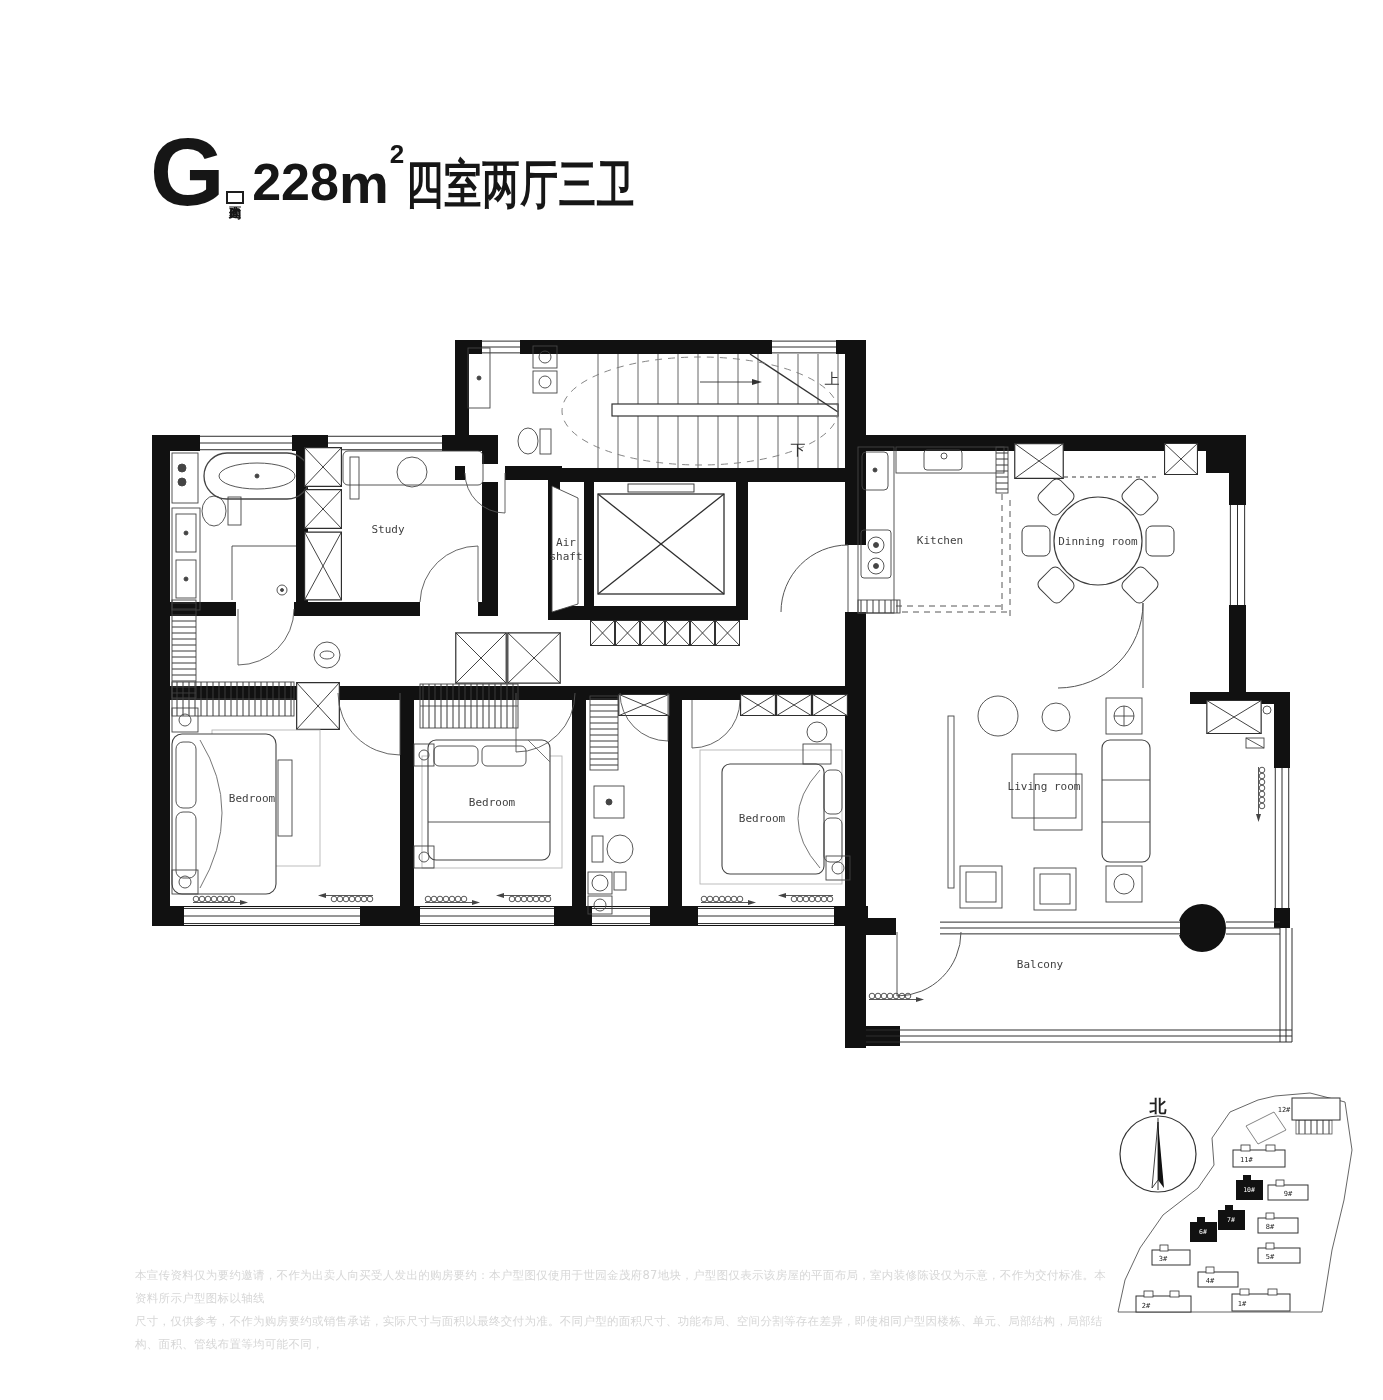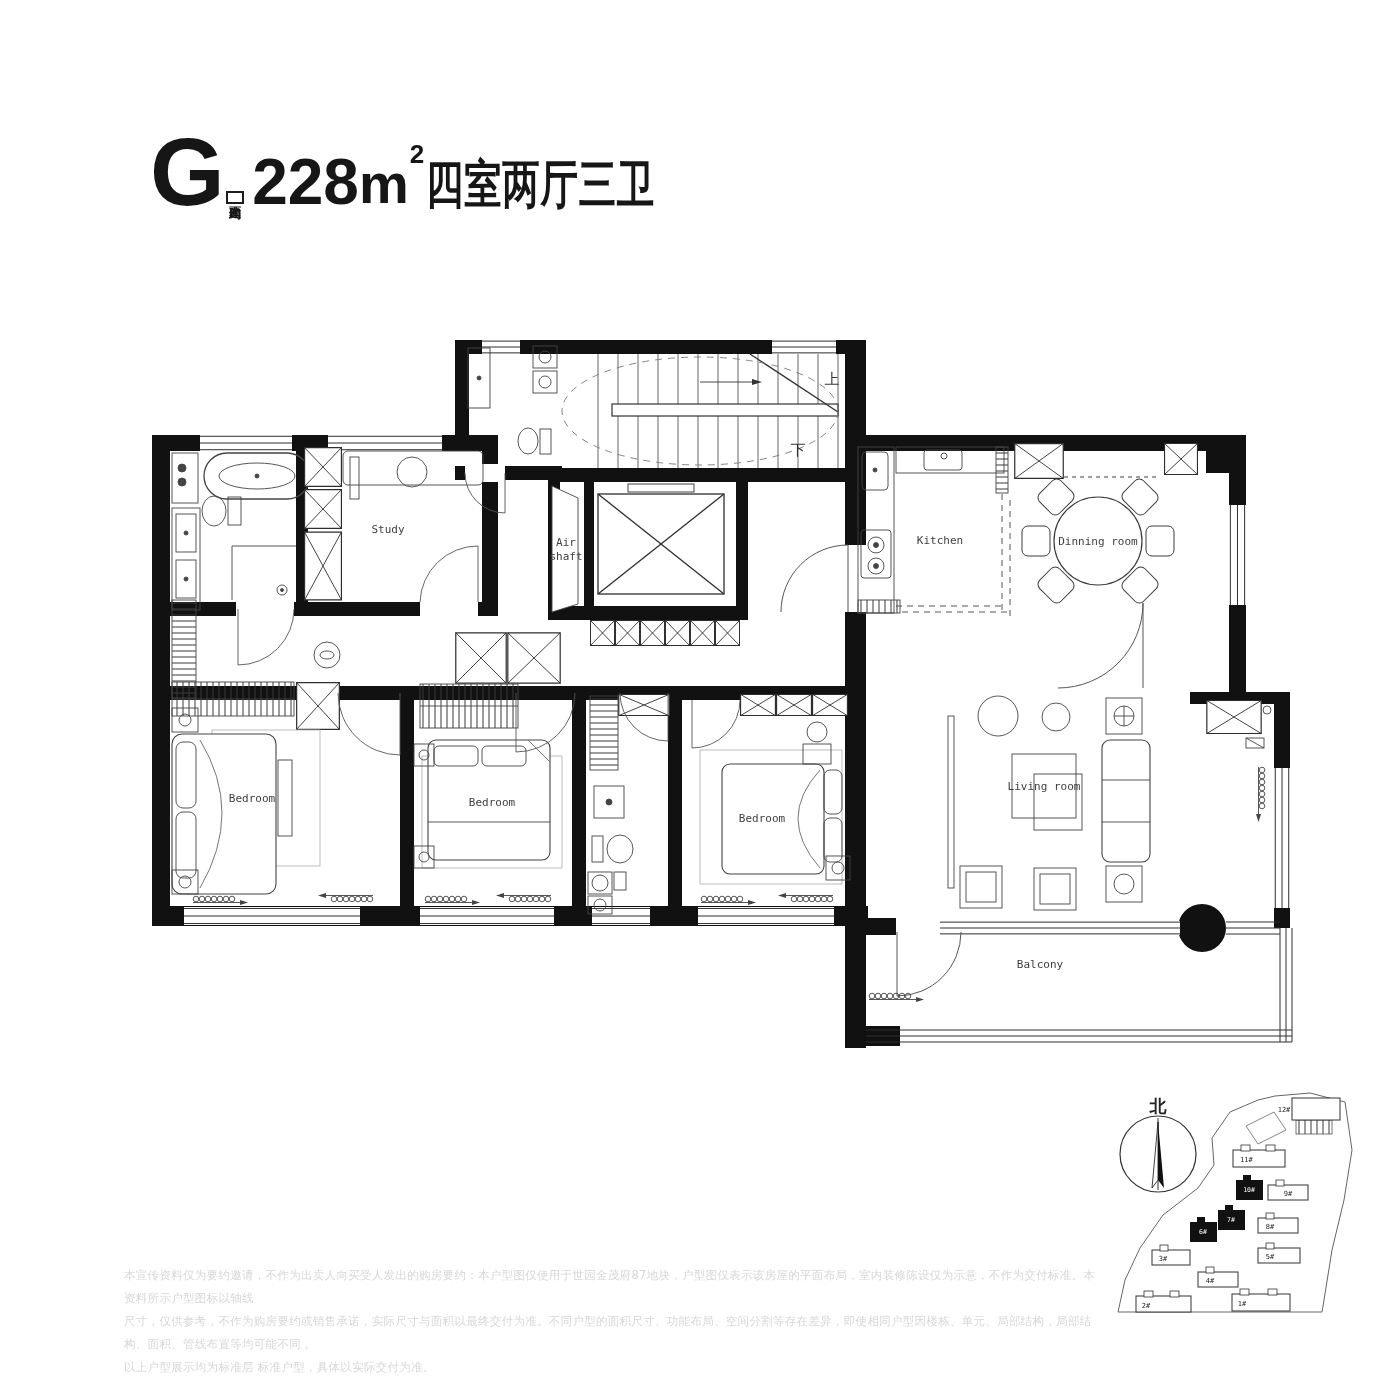--- a/index.html
+++ b/index.html
@@ -15,31 +15,31 @@
   }
   .hdr .g{
     font-size:96px;line-height:68px;font-weight:bold;letter-spacing:-2px;
   }
   .hdr .vbox{
     border:2px solid #1d1d1d;margin:0 8px 2px 3px;padding:3px 1px;
     font-size:12px;line-height:12.5px;font-weight:bold;
     writing-mode:vertical-rl;text-orientation:upright;letter-spacing:1px;
   }
   .hdr .num{
-    font-size:64px;line-height:48px;font-weight:bold;letter-spacing:0px;
+    font-size:52px;line-height:48px;font-weight:bold;letter-spacing:0px;
   }
   .hdr .unit{font-size:56px;line-height:44px;font-weight:bold;}
   .hdr .sup{font-size:26px;font-weight:bold;vertical-align:top;position:relative;top:-30px;margin-left:1px;}
   .hdr .rooms{
     font-size:52px;line-height:44px;font-weight:bold;
     transform:scaleX(.72);transform-origin:left bottom;margin-left:2px;letter-spacing:1px;
   }
   
   .disc{
-    position:absolute;left:124px;top:1264px;width:980px;
+    position:absolute;left:135px;top:1264px;width:980px;
     font-size:11.5px;line-height:23px;color:#d7d7d7;letter-spacing:.3px;
   }
   svg text{font-family:"DejaVu Sans Mono",monospace;}
   svg .rl{fill:#3f3f3f;font-size:11px;}
   svg .cjk{font-family:"DejaVu Sans",sans-serif;}
 </style>
 </head>
 <body>
 
 <div class="stage">
@@ -486,16 +486,15 @@
         <rect x="1268" y="1289" width="9" height="6" fill="#fff" stroke="#333" stroke-width="0.8"></rect>
         <text x="1242" y="1306" fill="#222" text-anchor="middle">1#</text>
       </g>
     </g>
   </svg>
 
   
   <div class="disc cjk" style="font-family:&quot;DejaVu Sans&quot;,sans-serif;">
     <div>本宣传资料仅为要约邀请，不作为出卖人向买受人发出的购房要约：本户型图仅使用于世园金茂府87地块，户型图仅表示该房屋的平面布局，室内装修陈设仅为示意，不作为交付标准。本资料所示户型图标以轴线</div>
     <div>尺寸，仅供参考，不作为购房要约或销售承诺，实际尺寸与面积以最终交付为准。不同户型的面积尺寸、功能布局、空间分割等存在差异，即使相同户型因楼栋、单元、局部结构，局部结构、面积、管线布置等均可能不同，</div>
-    <div>以上户型展示均为标准层 标准户型，具体以实际交付为准。</div>
   </div>
 
 </div>
 
 </body></html>

